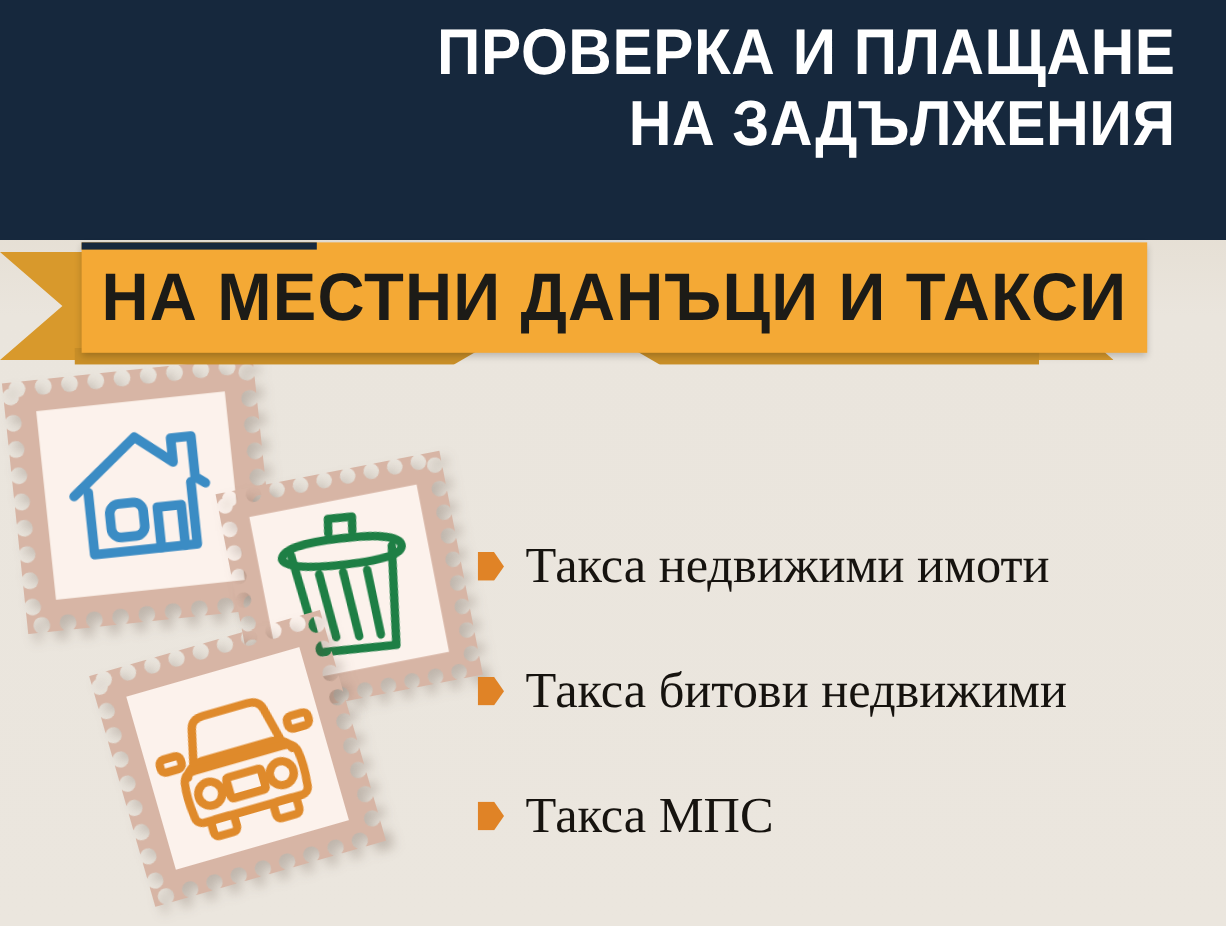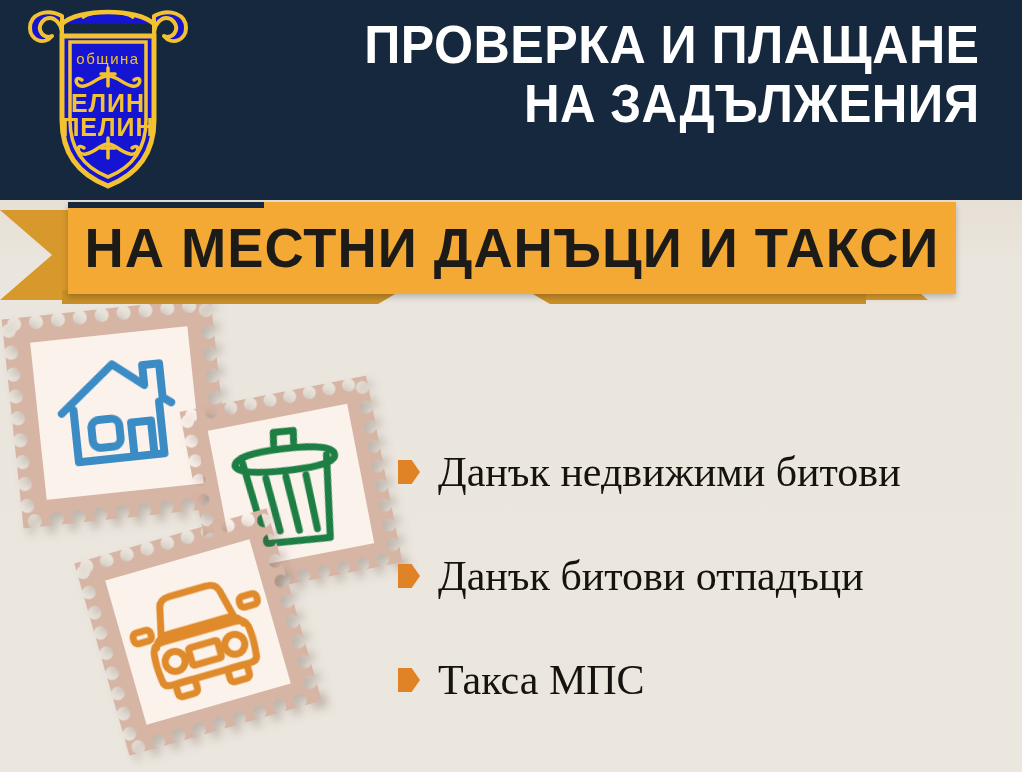--- a/index.html
+++ b/index.html
@@ -170,46 +170,20 @@
     white-space: nowrap;
   }
 </style>
 </head>
 <body>
 
 <div class="poster">
 
   <div class="header">
 
-    <div class="logo">
-      <svg viewBox="0 0 172 185" xmlns="http://www.w3.org/2000/svg" aria-hidden="true">
-
-        <path d="M40 28 L40 112 Q40 160 86 178 Q132 160 132 112 L132 28 Z" fill="#1414d2" stroke="#f2c230" stroke-width="5"></path>
-        <path d="M48 34 L48 112 Q48 154 86 169 Q124 154 124 112 L124 34 Z" fill="none" stroke="#f2c230" stroke-width="3.5"></path>
-
-        <path d="M40 28 C40 10 26 6 20 14 C14 22 22 32 30 28 C22 38 8 32 8 20 C8 6 24 0 40 8 Z" fill="#1414d2" stroke="#f2c230" stroke-width="4" stroke-linejoin="round"></path>
-        <path d="M132 28 C132 10 146 6 152 14 C158 22 150 32 142 28 C150 38 164 32 164 20 C164 6 148 0 132 8 Z" fill="#1414d2" stroke="#f2c230" stroke-width="4" stroke-linejoin="round"></path>
-        <path d="M40 16 C56 0 116 0 132 16" fill="#1414d2" stroke="#f2c230" stroke-width="4.5"></path>
-        <path d="M60 10 C70 2 102 2 112 10" fill="none" stroke="#f2c230" stroke-width="3"></path>
-
-        <g fill="none" stroke="#f2c230" stroke-width="3.5" stroke-linecap="round">
-          <path d="M60 72 C52 66 52 80 62 78 C72 76 76 68 86 68 C96 68 100 76 110 78 C120 80 120 66 112 72"></path>
-          <path d="M86 60 L86 78 M79 66 L93 66"></path>
-        </g>
-
-        <g fill="none" stroke="#f2c230" stroke-width="3.5" stroke-linecap="round">
-          <path d="M62 140 C54 134 54 148 64 146 C74 144 78 136 86 136 C94 136 98 144 108 146 C118 148 118 134 110 140"></path>
-          <path d="M86 130 L86 150 M79 140 L93 140"></path>
-        </g>
-
-        <text x="86" y="56" text-anchor="middle" fill="#f2c230" font-family="Liberation Sans, sans-serif" font-size="15" letter-spacing="1.5">община</text>
-        <text x="86" y="104" text-anchor="middle" fill="#f2c230" font-family="Liberation Sans, sans-serif" font-size="25" font-weight="bold" letter-spacing="1">ЕЛИН</text>
-        <text x="86" y="128" text-anchor="middle" fill="#f2c230" font-family="Liberation Sans, sans-serif" font-size="25" font-weight="bold" letter-spacing="1">ПЕЛИН</text>
-      </svg>
-    </div>
 
     <div class="title-block">
       <span class="title-line">ПРОВЕРКА И ПЛАЩАНЕ</span>
       <span class="title-line second">НА ЗАДЪЛЖЕНИЯ</span>
     </div>
   </div>
 
   <div class="ribbon">
     <div class="ribbon-tail left"></div>
     <div class="ribbon-tail right"></div>
@@ -398,26 +372,26 @@
           <rect x="148" y="78" width="18" height="11" rx="4"></rect>
         </g>
       </svg>
     </div>
   </div>
 
   <div class="list">
 
     <div class="list-item">
       <span class="bullet"></span>
-      <span class="list-label">Данък недвижими битови</span>
+      <span class="list-label">Такса недвижими имоти</span>
     </div>
 
     <div class="list-item">
       <span class="bullet"></span>
-      <span class="list-label">Данък битови отпадъци</span>
+      <span class="list-label">Такса битови недвижими</span>
     </div>
 
     <div class="list-item">
       <span class="bullet"></span>
       <span class="list-label">Такса МПС</span>
     </div>
   </div>
 
 </div>
 

